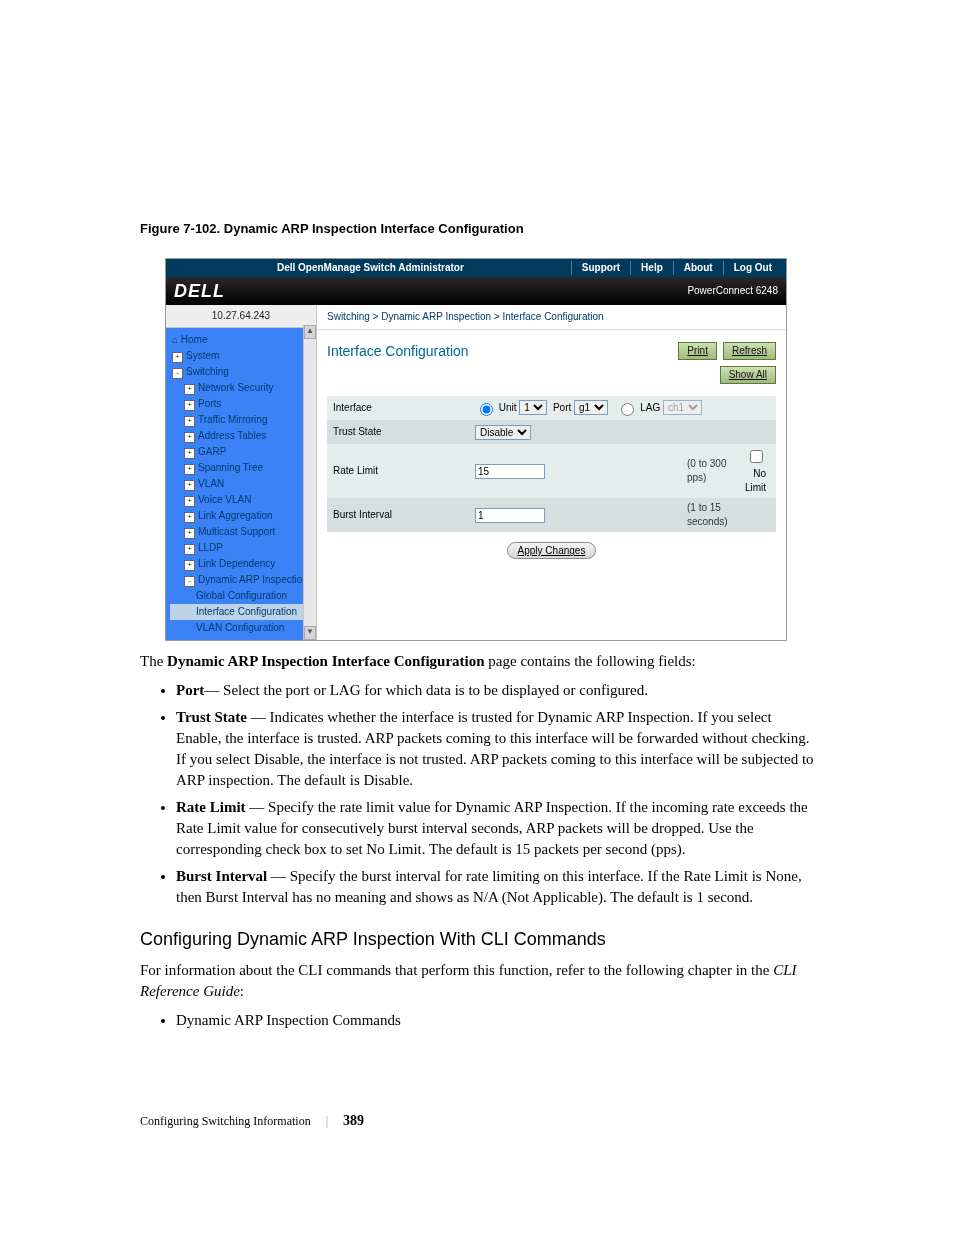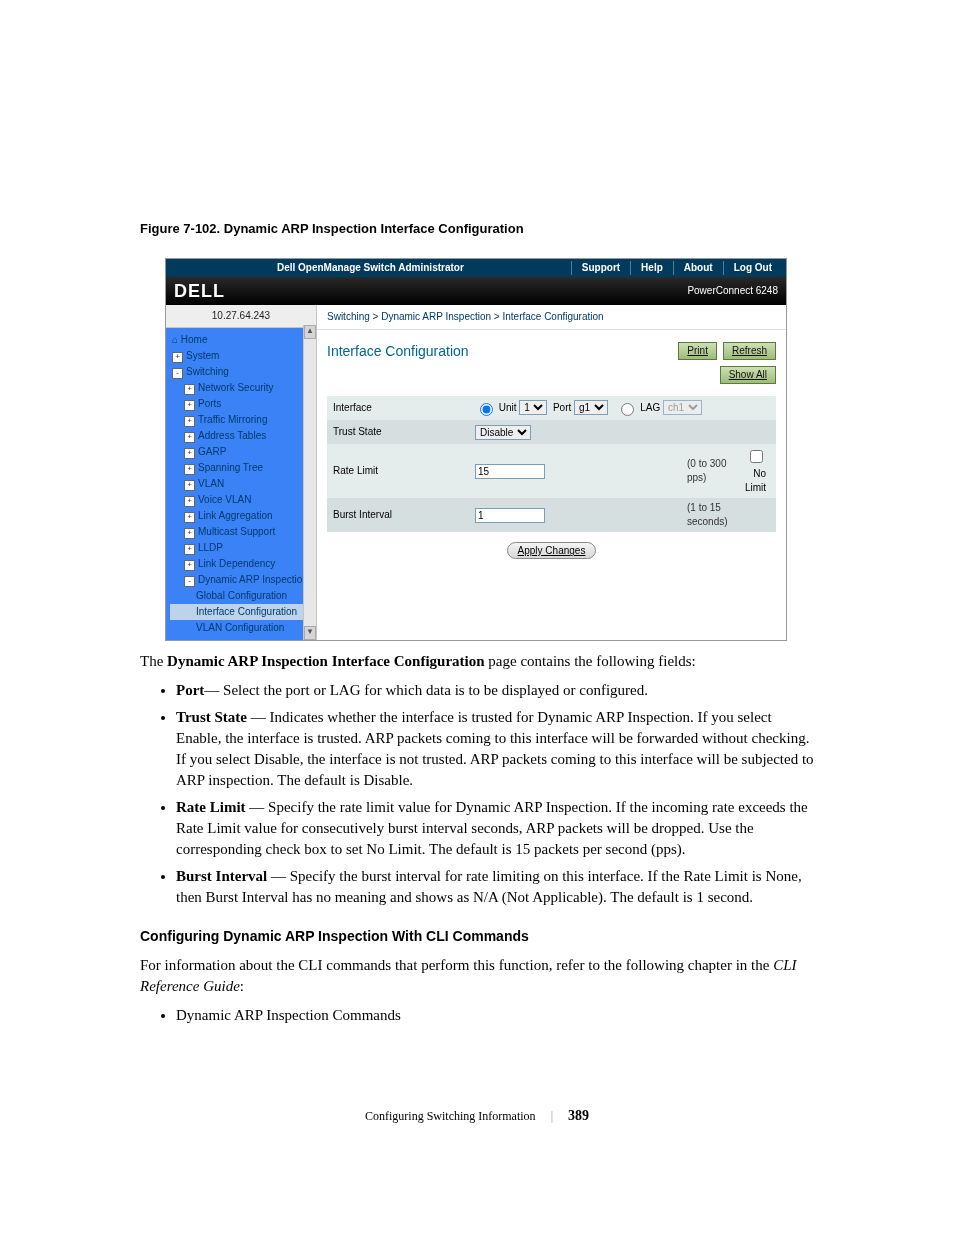--- a/index.html
+++ b/index.html
@@ -58,20 +58,21 @@
     align-items: center;
     justify-content: space-between;
     padding: 0 8px;
   }
   .logo {
     font-family: Arial, Helvetica, sans-serif;
     font-weight: 900;
     font-size: 18px;
     letter-spacing: 1px;
     color: #fff;
+    font-style: italic;
   }
   .model {
     font-size: 10px;
     color: #fff;
   }
   .body {
     display: flex;
   }
   .sidebar {
     width: 150px;
@@ -194,28 +195,28 @@
     padding: 2px 10px;
     text-decoration: underline;
     cursor: pointer;
   }
   
   .para { margin: 8px 0; }
   .bullets { margin: 4px 0 14px 0; padding-left: 36px; }
   .bullets li { margin: 6px 0; }
   .subhead {
     font-family: Arial, Helvetica, sans-serif;
-    font-weight: bold;
-    font-size: 14px;
+    font-weight: normal;
+    font-size: 18px;
     margin-top: 19px;
   }
   .em { font-style: italic; }
   .footer {
     margin-top: 80px;
-    text-align: center;
+    text-align: left;
     font-size: 12px;
   }
   .footer .sep { padding: 0 12px; color: #999; }
   .footer .pg { font-weight: bold; font-size: 14px; }
   .exp { display:inline-block; width:9px; height:9px; border:1px solid #666; font-size:8px; line-height:8px; text-align:center; margin-right:3px; color:#333; background:#fff;}
 </style>
 </head>
 <body>
 
 <div class="page">

